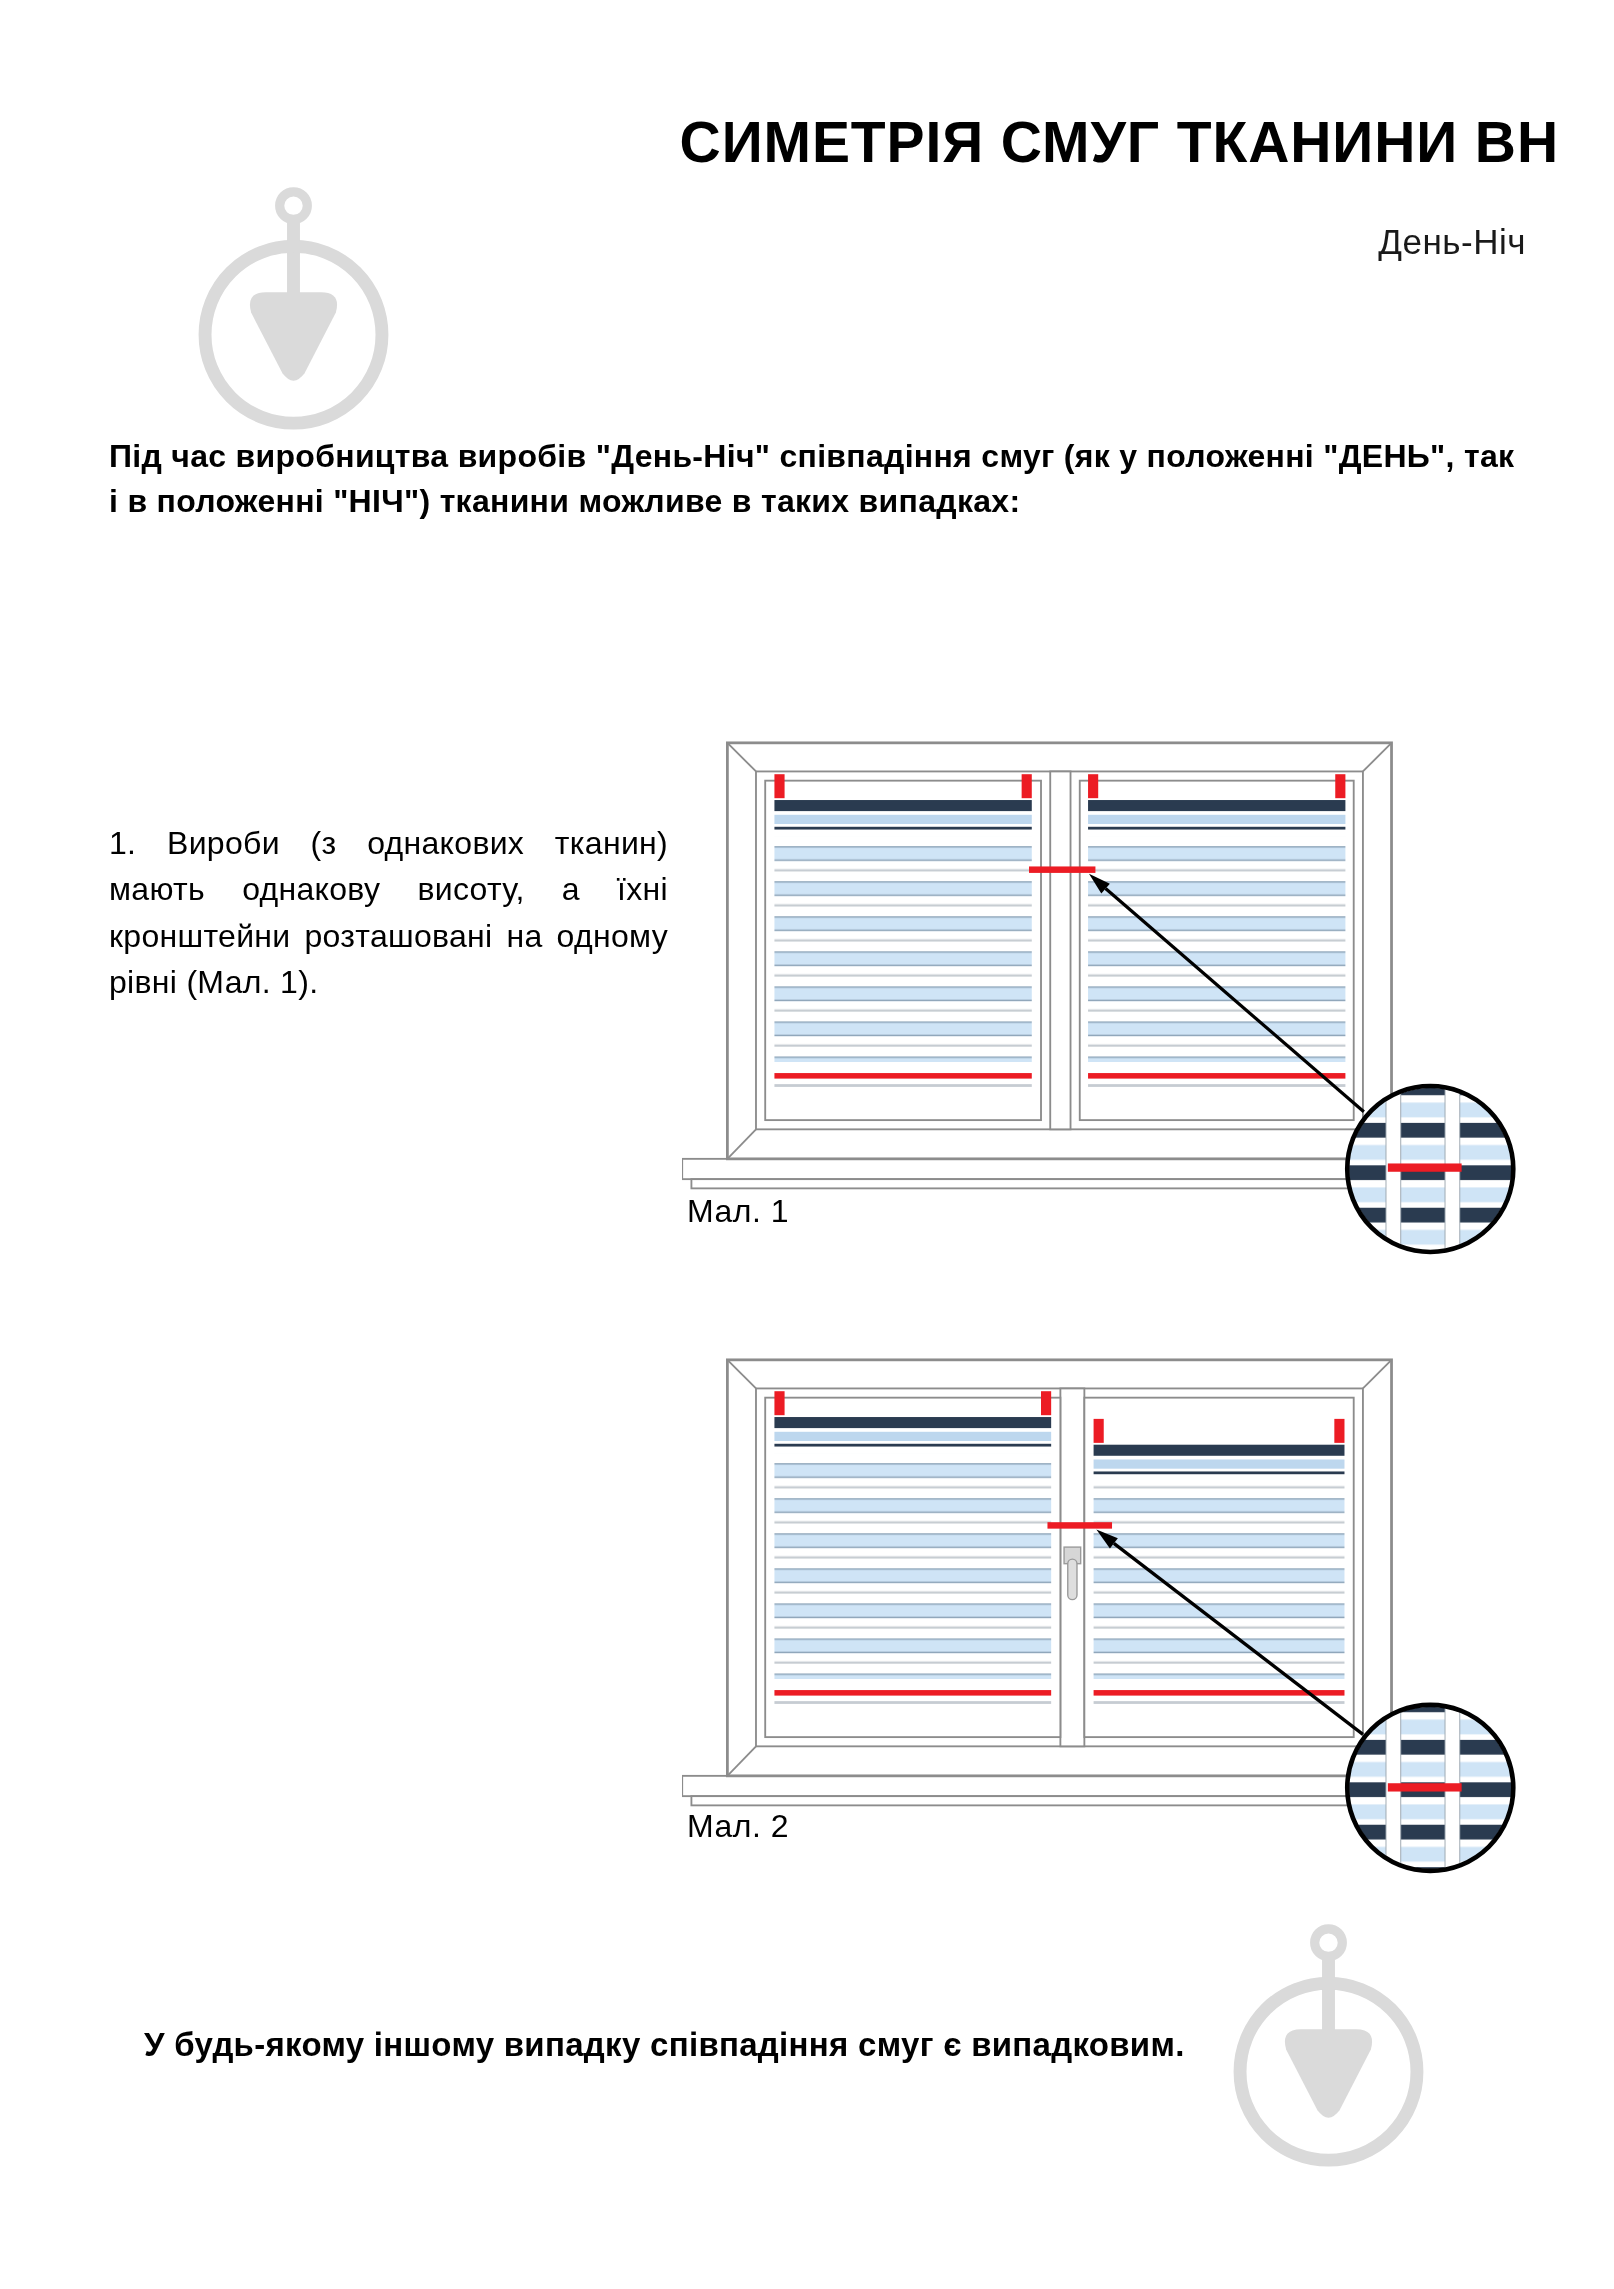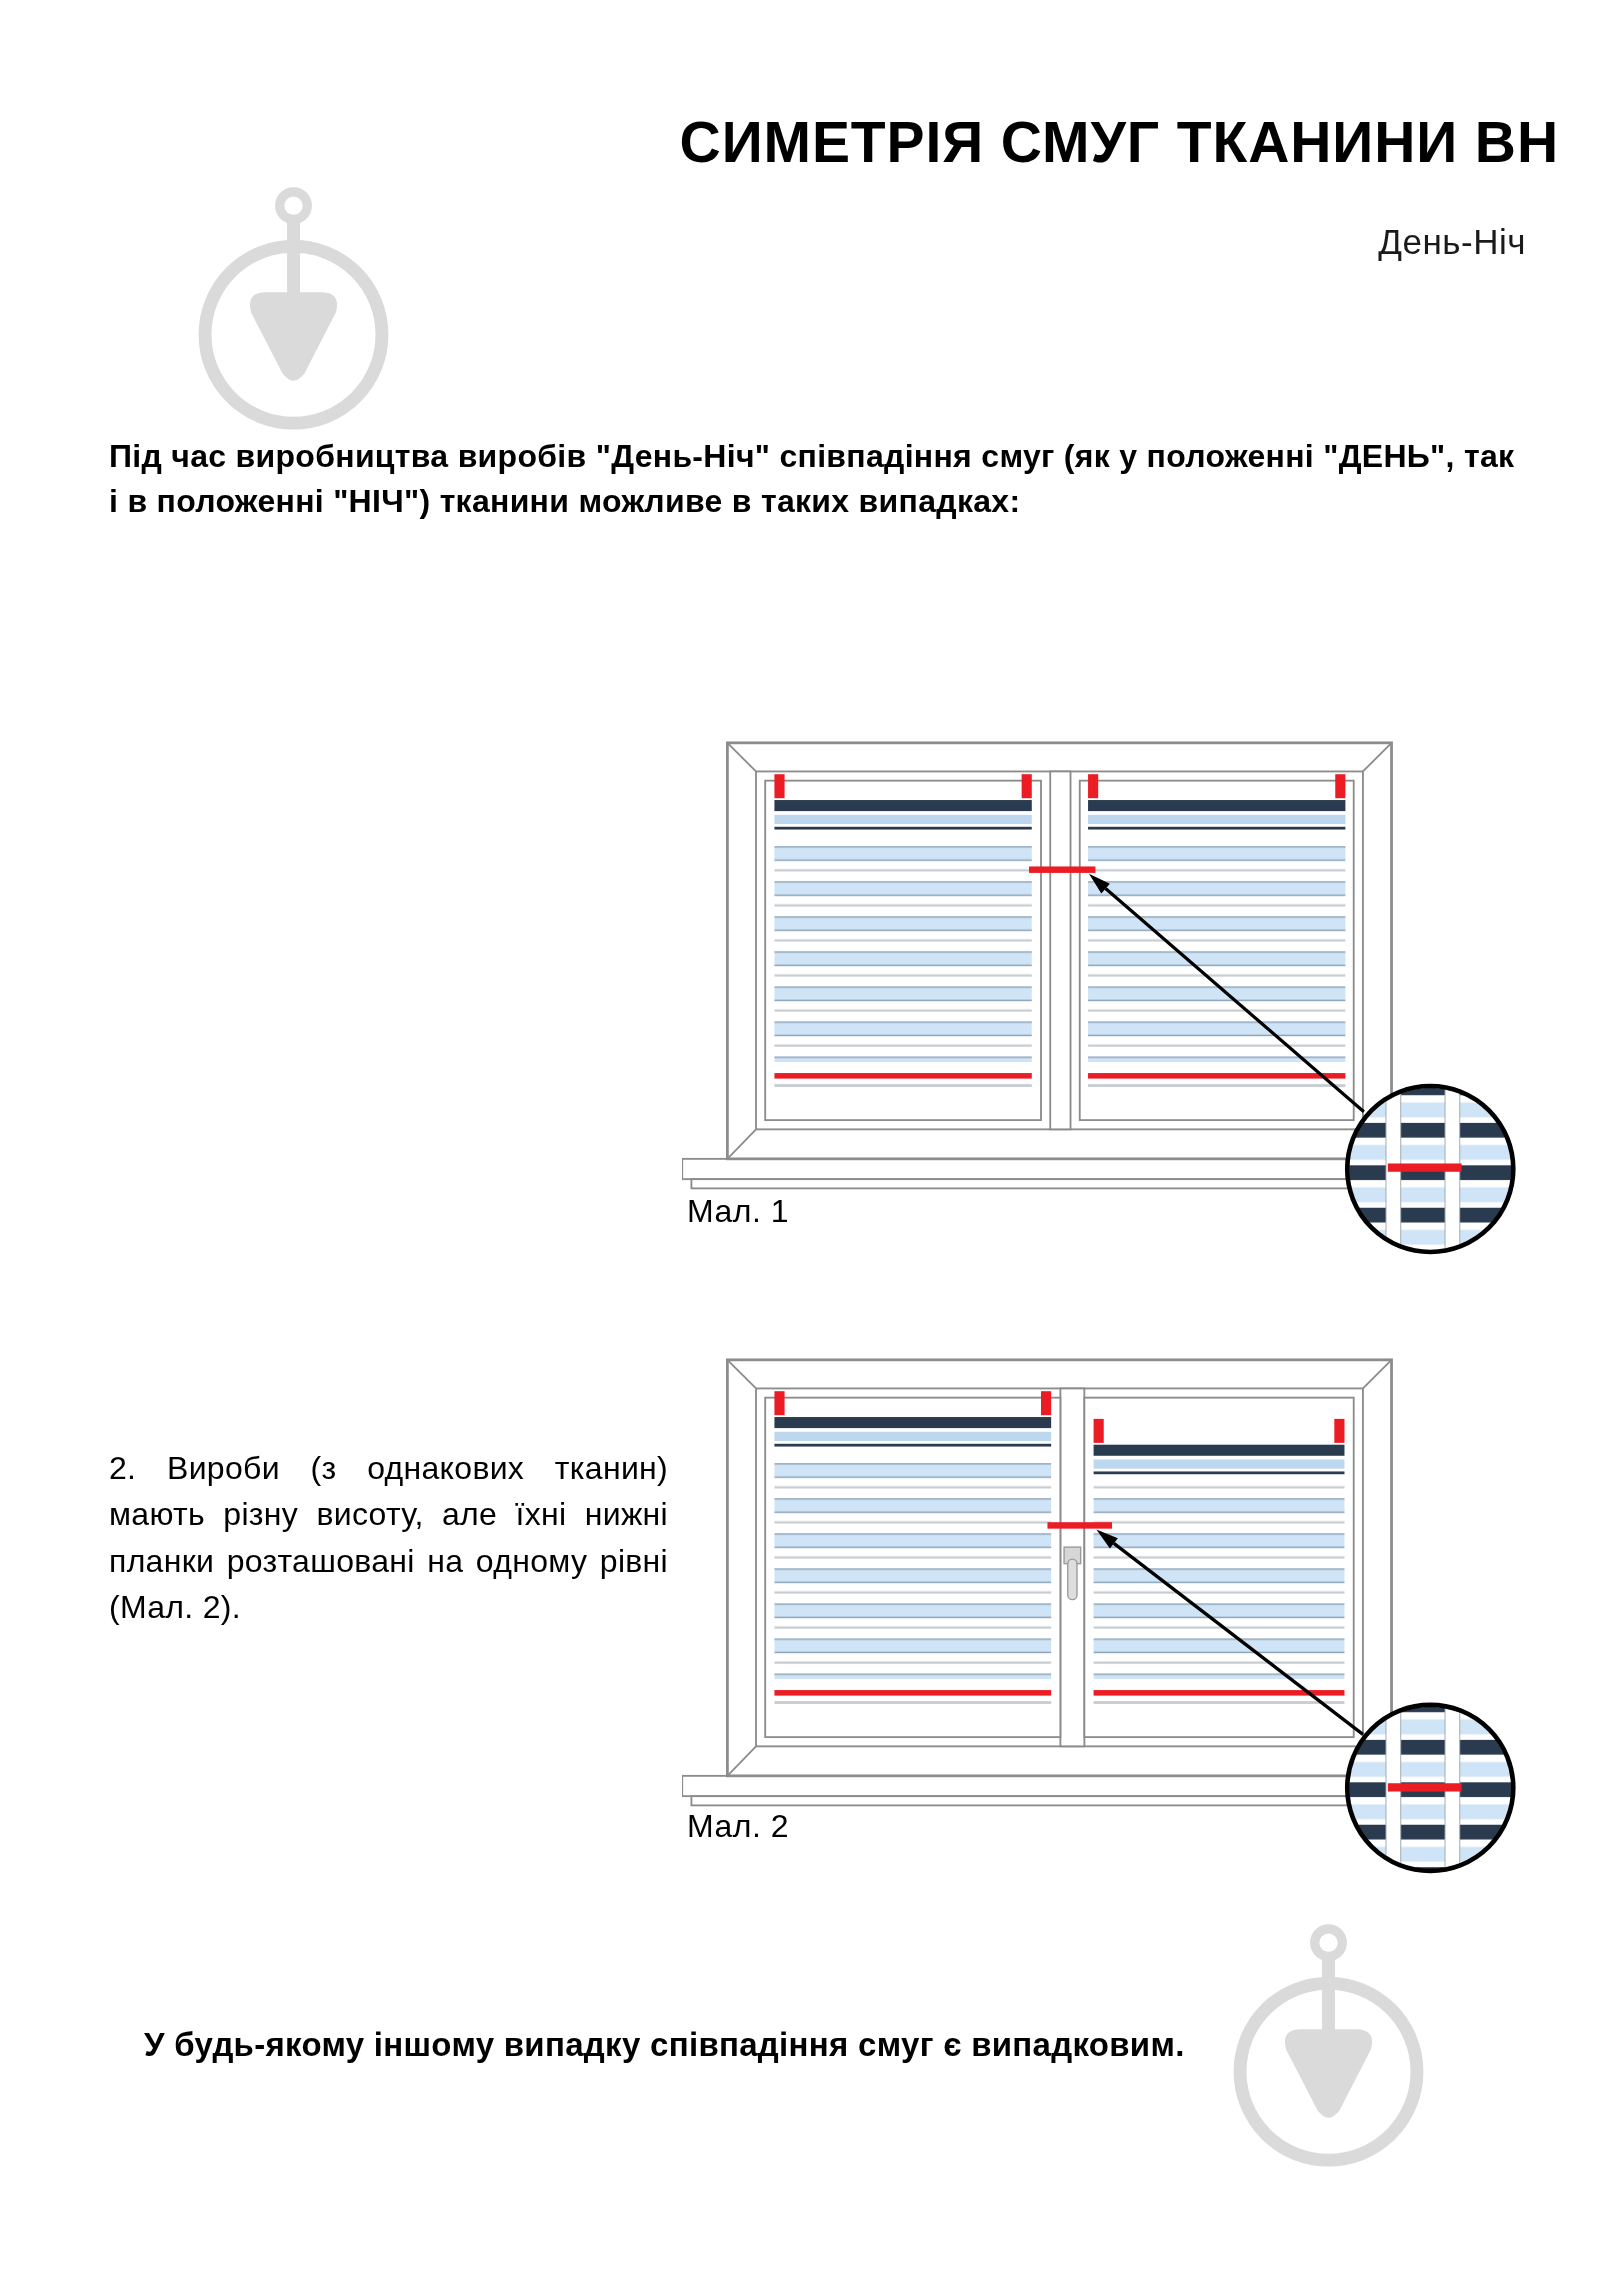--- a/index.html
+++ b/index.html
@@ -65,20 +65,21 @@
     <rect x="103" y="44" width="14" height="88" fill="#dadada"></rect>
     <circle cx="110" cy="170" r="96" fill="none" stroke="#dadada" stroke-width="14"></circle>
     <path d="M64,146 Q58,124 80,124 L140,124 Q162,124 156,146 L122,212 Q110,228 98,212 Z" fill="#dadada"></path>
   </svg>
 
   <div class="abs doc-title">СИМЕТРІЯ СМУГ ТКАНИНИ ВН</div>
   <div class="abs doc-subtitle">День-Ніч</div>
 
   <div class="abs intro">Під час виробництва виробів "День-Ніч" співпадіння смуг (як у положенні "ДЕНЬ", так і в положенні "НІЧ") тканини можливе в таких випадках:</div>
 
+  <div class="abs case-text case-1-text">1. Вироби (з однакових тканин) мають однакову висоту, а їхні кронштейни розташовані на одному рівні (Мал. 1).</div>
 
   <svg class="abs" style="left:682px;top:741px" width="849" height="535" viewBox="0 0 920 580">
     <defs>
       <pattern id="f1-stripes" width="12" height="38" patternUnits="userSpaceOnUse">
         <rect width="12" height="38" fill="#ffffff"></rect>
         <rect width="12" height="16" fill="#cfe4f6"></rect>
         <rect width="12" height="1.6" fill="#8fa6ba"></rect>
         <rect y="14.4" width="12" height="1.6" fill="#8fa6ba"></rect>
         <rect y="25" width="12" height="2.4" fill="#c6ccd2"></rect>
       </pattern>
@@ -135,21 +136,20 @@
       <rect x="721" y="374" width="180" height="180" fill="url(#f1-zoomrows)"></rect>
       <rect x="763" y="374" width="16" height="180" fill="#ffffff" stroke="#9aa4ad" stroke-width="1"></rect>
       <rect x="827" y="374" width="16" height="180" fill="#ffffff" stroke="#9aa4ad" stroke-width="1"></rect>
       <rect x="765" y="458" width="80" height="9" fill="#ec1c24"></rect>
     </g>
     <circle cx="811" cy="464" r="90" fill="none" stroke="#000000" stroke-width="5"></circle>
   </svg>
 
   <div class="abs fig-caption fig-1-caption">Мал. 1</div>
 
-  <div class="abs case-text case-2-text">2. Вироби (з однакових тканин) мають різну висоту, але їхні нижні планки розташовані на одному рівні (Мал. 2).</div>
 
   <svg class="abs" style="left:682px;top:1358px" width="849" height="535" viewBox="0 0 920 580">
     <defs>
       <pattern id="f2-stripes" width="12" height="38" patternUnits="userSpaceOnUse">
         <rect width="12" height="38" fill="#ffffff"></rect>
         <rect width="12" height="16" fill="#cfe4f6"></rect>
         <rect width="12" height="1.6" fill="#8fa6ba"></rect>
         <rect y="14.4" width="12" height="1.6" fill="#8fa6ba"></rect>
         <rect y="25" width="12" height="2.4" fill="#c6ccd2"></rect>
       </pattern>

